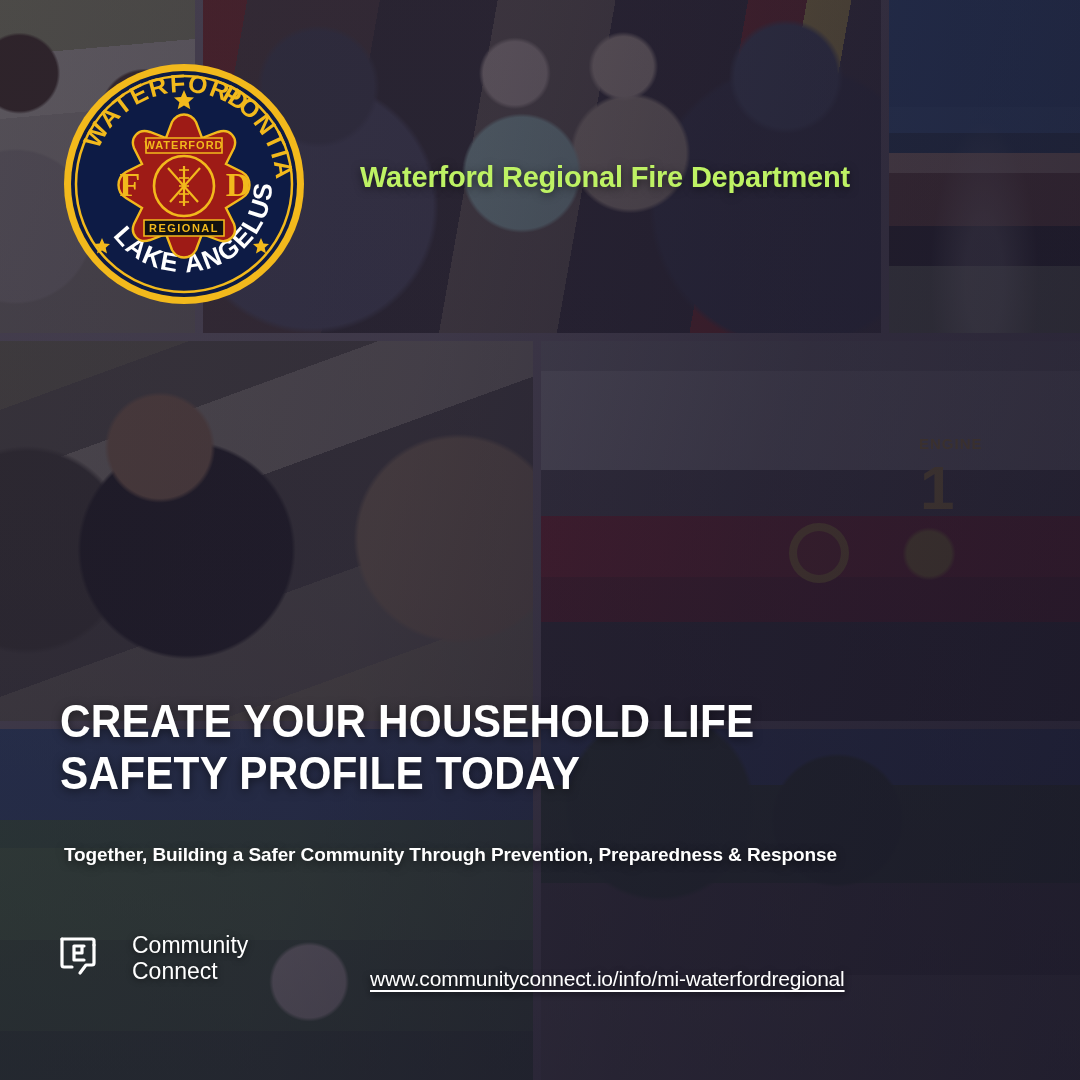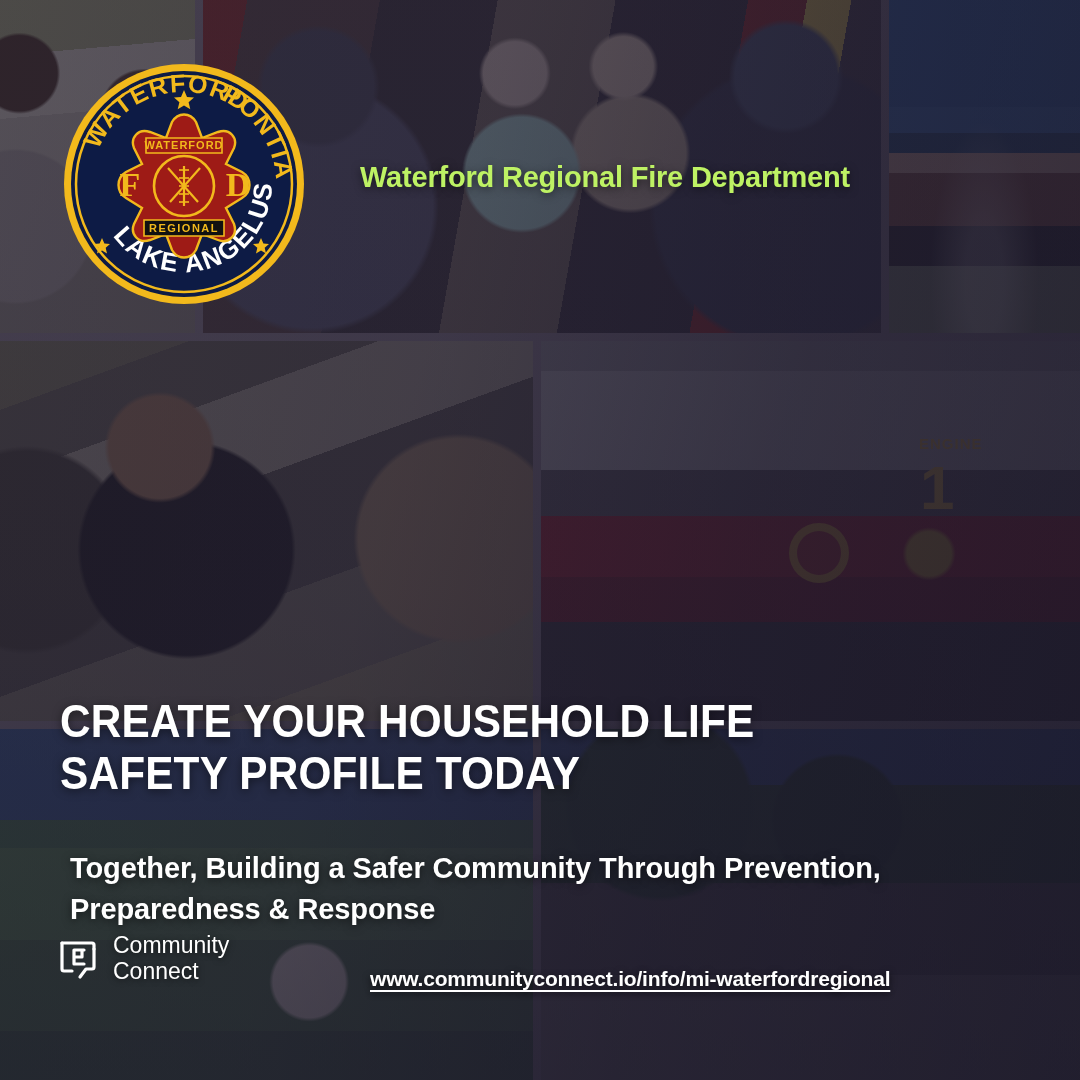--- a/index.html
+++ b/index.html
@@ -125,31 +125,31 @@
   .lower{position:absolute;left:0;top:690px;width:870px;height:390px;}
   .headline{
     position:absolute;left:60px;top:6px;width:900px;
     color:#fff;font-weight:bold;font-size:46px;line-height:1.12;
     letter-spacing:.2px;margin:0;
     transform:scaleX(.92);transform-origin:left center;
     text-shadow:0 2px 10px rgba(0,0,0,.5);
   }
   .sub2{
     position:absolute;left:60px;top:148px;width:880px;
-    color:#fff;font-weight:bold;font-size:29px;line-height:1.42;margin:10px;
+    color:#fff;font-weight:bold;font-size:19px;line-height:1.42;margin:4px;
     letter-spacing:-.1px;text-shadow:0 2px 8px rgba(0,0,0,.55);
   }
 
-  .cc-logo{position:absolute;left:58px;top:243px;display:flex;align-items:center;gap:11px;}
+  .cc-logo{position:absolute;left:58px;top:243px;display:flex;align-items:flex-start;gap:30px;}
   .cc-mark{width:44px;height:44px;flex:0 0 44px;}
   .cc-text{color:#fff;font-size:23px;line-height:1.12;text-shadow:0 1px 6px rgba(0,0,0,.6);}
 
   .url{
     position:absolute;left:370px;top:277px;
-    color:#fff;font-size:21px;font-weight:bold;letter-spacing:-.2px;
+    color:#fff;font-size:21px;font-weight:normal;letter-spacing:-.2px;
     text-decoration:underline;text-underline-offset:4px;
     text-shadow:0 2px 7px rgba(0,0,0,.75);
     white-space:nowrap;
   }
 </style>
 </head>
 <body>
 
 <div class="stage">
 

